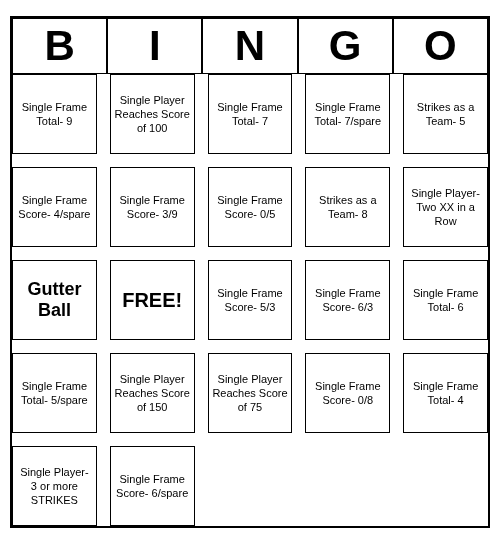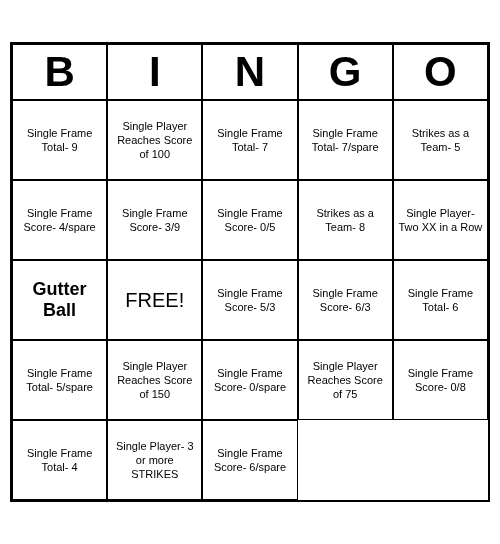--- a/index.html
+++ b/index.html
@@ -26,35 +26,36 @@
       text-align: center;
       font-size: 42px;
       font-weight: bold;
       padding: 4px 0;
       border: 1px solid #000;
       line-height: 1.1;
     }
     .bingo-grid {
       display: grid;
       grid-template-columns: repeat(5, 1fr);
+      gap: 13px;
     }
     .bingo-cell {
       border: 1px solid #000;
       text-align: center;
       padding: 4px 3px;
       font-size: 11px;
       min-height: 80px;
       display: flex;
       align-items: center;
       justify-content: center;
       line-height: 1.3;
     }
     .bingo-cell.free {
       font-size: 20px;
-      font-weight: normal;
+      font-weight: bold;
     }
     .bingo-cell.gutter {
       font-size: 18px;
       font-weight: bold;
       line-height: 1.2;
     }
   </style>
 </head>
 <body>
 
@@ -77,20 +78,19 @@
       <div class="bingo-cell">Single Frame Score- 0/5</div>
       <div class="bingo-cell">Strikes as a Team- 8</div>
       <div class="bingo-cell">Single Player- Two XX in a Row</div>
       <div class="bingo-cell gutter">Gutter Ball</div>
       <div class="bingo-cell free">FREE!</div>
       <div class="bingo-cell">Single Frame Score- 5/3</div>
       <div class="bingo-cell">Single Frame Score- 6/3</div>
       <div class="bingo-cell">Single Frame Total- 6</div>
       <div class="bingo-cell">Single Frame Total- 5/spare</div>
       <div class="bingo-cell">Single Player Reaches Score of 150</div>
-      <div class="bingo-cell">Single Frame Score- 0/spare</div>
       <div class="bingo-cell">Single Player Reaches Score of 75</div>
       <div class="bingo-cell">Single Frame Score- 0/8</div>
       <div class="bingo-cell">Single Frame Total- 4</div>
       <div class="bingo-cell">Single Player- 3 or more STRIKES</div>
       <div class="bingo-cell">Single Frame Score- 6/spare</div>
     </div>
 </div>
 
 </body></html>

